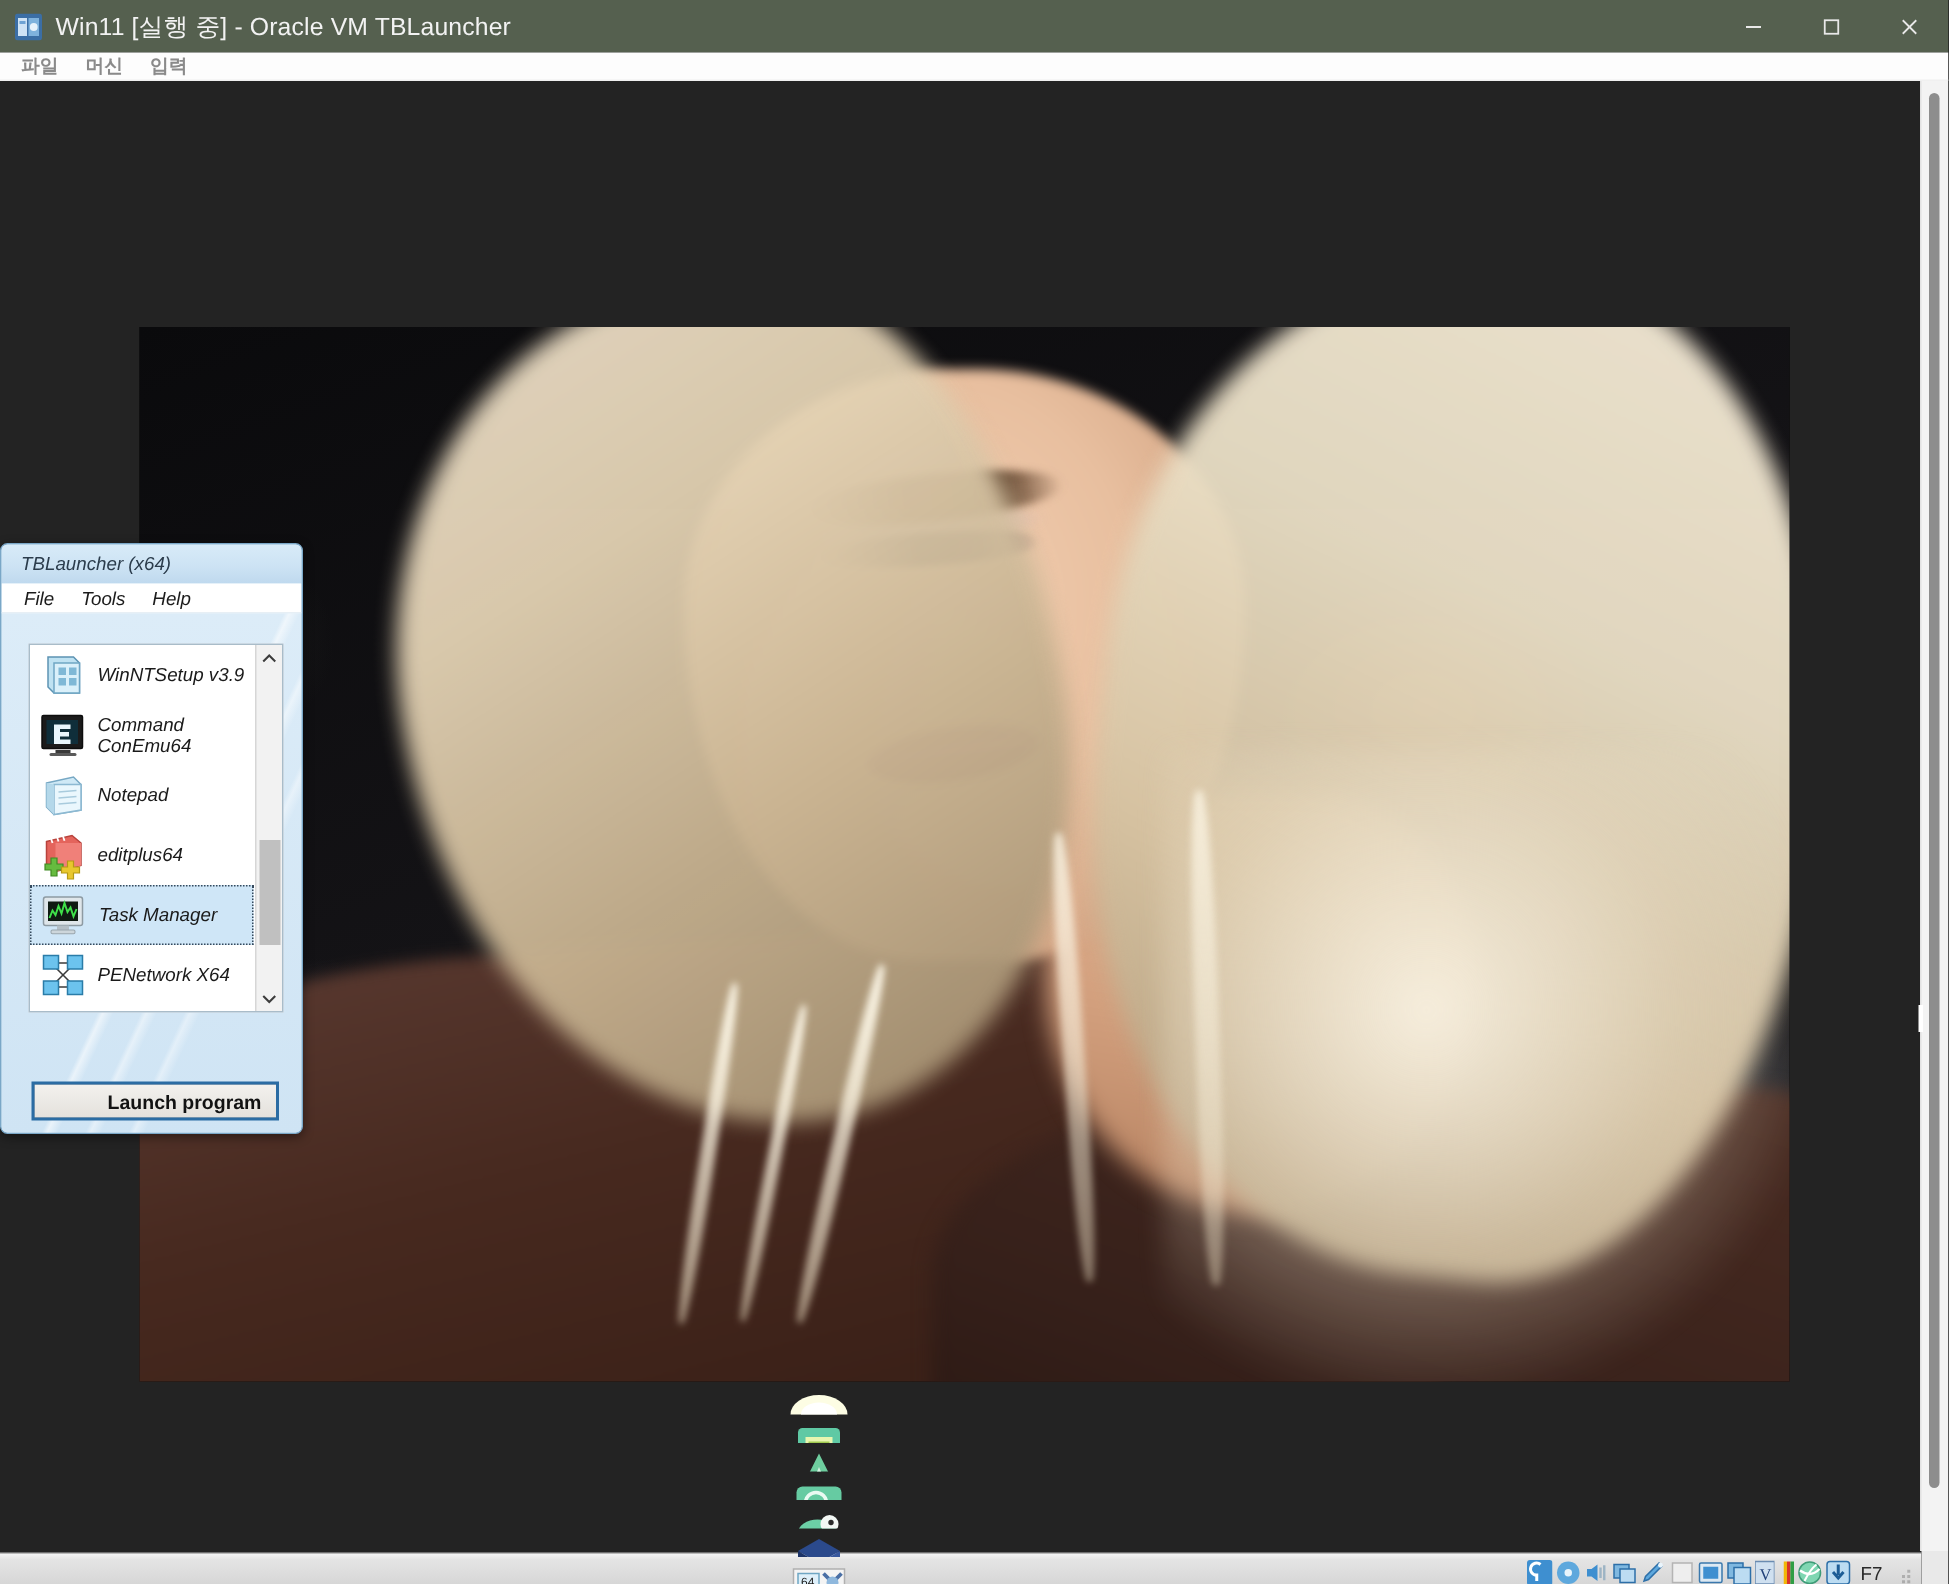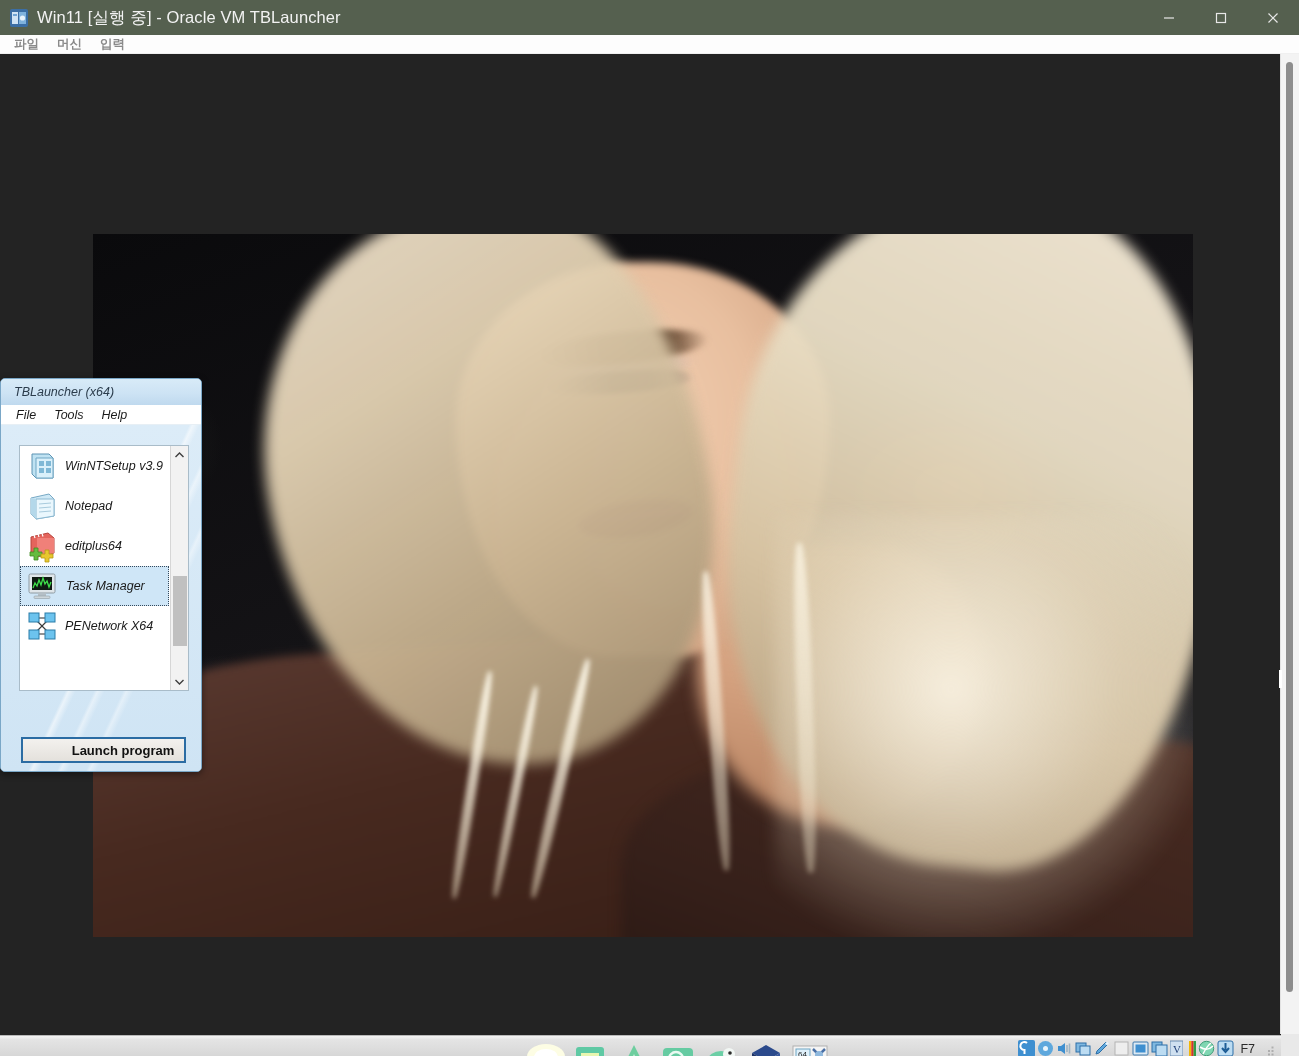--- a/index.html
+++ b/index.html
@@ -69,21 +69,20 @@
     position: absolute;
     left: 0; top: 54px;
     width: 1281px; height: 1002px;
     background: #232323;
     overflow: hidden;
   }
   .vm-desktop {
     position: absolute; left: 0; top: 0;
     width: 1270px; height: 981px;
     background: #232323;
-    margin-top: 16px;
   }
 
   
   .wallpaper {
     position: absolute;
     left: 93px; top: 164px;
     width: 1100px; height: 703px;
     overflow: hidden;
     background: #000;
   }
@@ -201,21 +200,21 @@
 
   
   .vm-taskbar {
     position: absolute;
     left: 0; top: 981px;
     width: 1281px; height: 21px;
     background: linear-gradient(180deg,#f4f4f4 0%, #e4e4e4 18%, #d6d6d6 100%);
     border-top: 1px solid #b9b9b9;
     display: flex; align-items: flex-end;
   }
-  .tb-quick { display: flex; align-items: flex-start; gap: 2px; margin-left: 525px; }
+  .tb-quick { display: flex; align-items: flex-start; gap: 2px; margin-left: 525px; flex-direction: column; }
   .tb-ic { width: 42px; height: 17px; position: relative; overflow: hidden; }
   .tb-tray {
     position: absolute; right: 6px; bottom: 0;
     display: flex; align-items: flex-end; gap: 2px; height: 20px;
   }
   .tray-ic { width: 17px; height: 17px; position: relative; display:block; }
   .tray-f7 {
     font-size: 12.5px; color: #2a2a2a; margin: 0 8px 1px 4px;
     font-family: "Liberation Sans", sans-serif;
   }
@@ -464,20 +463,33 @@
                     <path d="M11 9 L28 9 L28 29 L11 29 Z" fill="#daf0fa" stroke="#6fa6c4" stroke-width="1"></path>
                     <rect x="14" y="12" width="5" height="5" fill="#7fb8d6"></rect>
                     <rect x="21" y="12" width="5" height="5" fill="#7fb8d6"></rect>
                     <rect x="14" y="19" width="5" height="5" fill="#7fb8d6"></rect>
                     <rect x="21" y="19" width="5" height="5" fill="#7fb8d6"></rect>
                   </svg>
                 </div>
                 <div class="lbl">WinNTSetup v3.9</div>
               </div>
 
+              <div class="li">
+                <div class="ic">
+                  <svg width="34" height="34" viewBox="0 0 34 34">
+                    <rect x="3" y="4" width="27" height="22" rx="1" fill="#1b1b1b" stroke="#0d0d0d"></rect>
+                    <rect x="6" y="7" width="21" height="16" fill="#0f2e3a"></rect>
+                    <path d="M11 10 h11 v3 h-7 v2 h6 v3 h-6 v2 h7 v3 h-11 z" fill="#e8f6fc"></path>
+                    <rect x="12" y="27" width="10" height="2" fill="#3a3a3a"></rect>
+                    <rect x="8" y="29" width="18" height="2" rx="1" fill="#5a5a5a"></rect>
+                  </svg>
+                </div>
+                <div class="lbl">Command
+ConEmu64</div>
+              </div>
 
               <div class="li">
                 <div class="ic">
                   <svg width="34" height="34" viewBox="0 0 34 34">
                     <path d="M6 9 L24 5 L29 10 L29 27 L11 30 L6 25 Z" fill="#cfe9f6" stroke="#77a8c4"></path>
                     <path d="M11 10 L29 10 L29 27 L11 30 Z" fill="#eaf7fd" stroke="#8cb9d2"></path>
                     <path d="M6 9 L11 10 L11 30 L6 25 Z" fill="#b4d8ea"></path>
                     <line x1="14" y1="15" x2="26" y2="14" stroke="#a8cbdd"></line>
                     <line x1="14" y1="19" x2="26" y2="18" stroke="#a8cbdd"></line>
                     <line x1="14" y1="23" x2="26" y2="22" stroke="#a8cbdd"></line>

